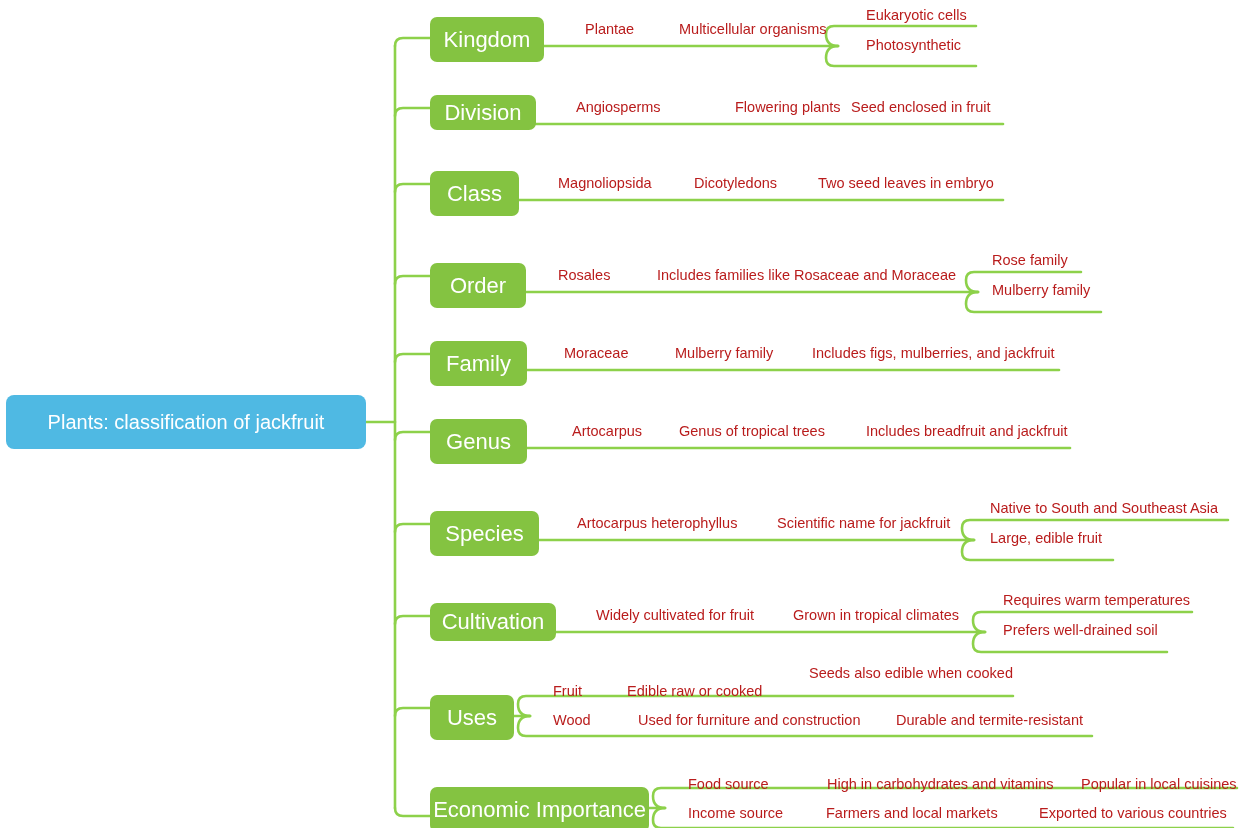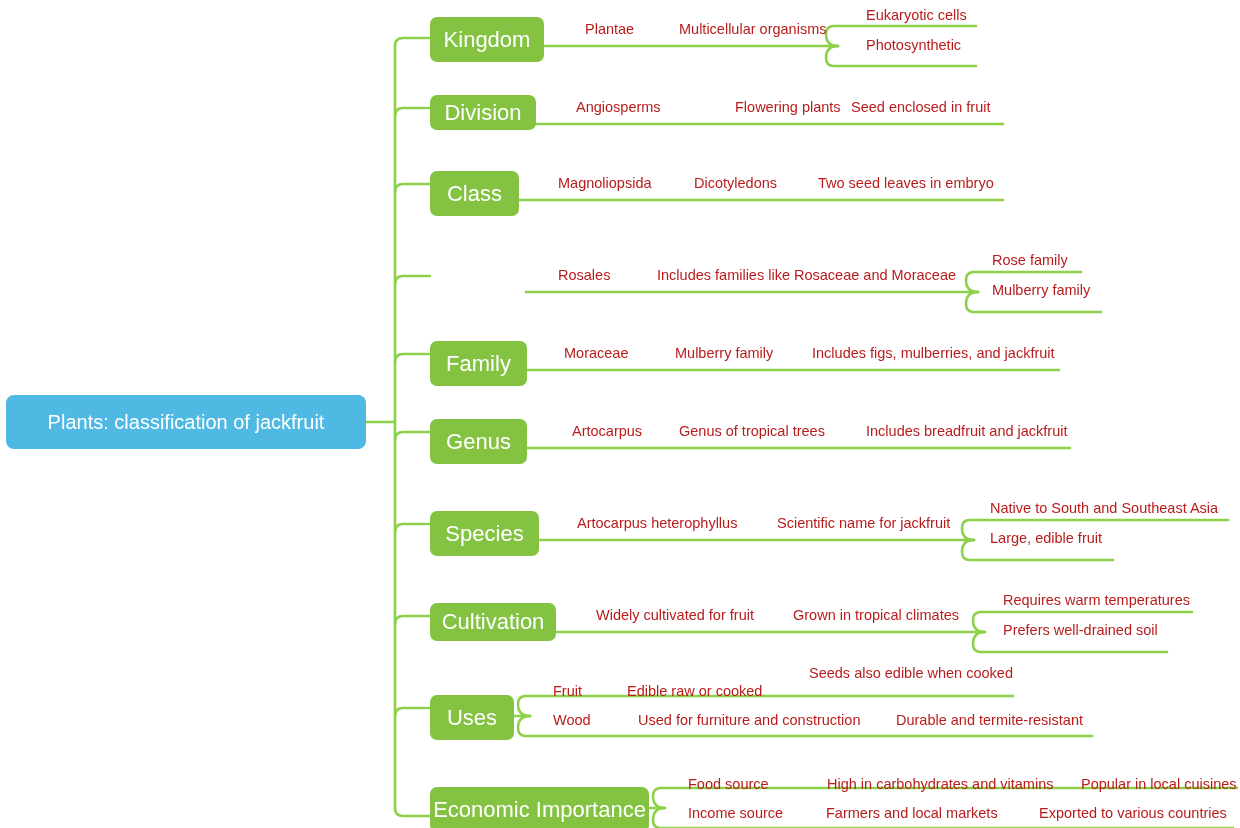--- a/index.html
+++ b/index.html
@@ -105,20 +105,23 @@
   </div>
 
   <div class="node level1" style="left:430px;top:95px;width:106px;height:35px;">
     <span>Division</span>
   </div>
 
   <div class="node level1" style="left:430px;top:171px;width:89px;height:45px;">
     <span>Class</span>
   </div>
 
+  <div class="node level1" style="left:430px;top:263px;width:96px;height:45px;">
+    <span>Order</span>
+  </div>
 
   <div class="node level1" style="left:430px;top:341px;width:97px;height:45px;">
     <span>Family</span>
   </div>
 
   <div class="node level1" style="left:430px;top:419px;width:97px;height:45px;">
     <span>Genus</span>
   </div>
 
   <div class="node level1" style="left:430px;top:511px;width:109px;height:45px;">

